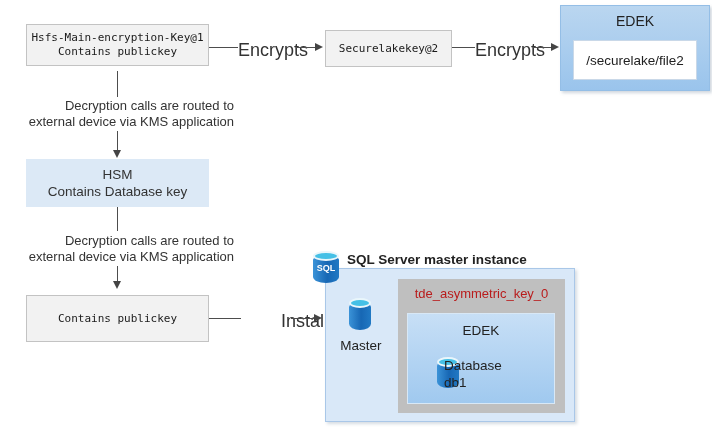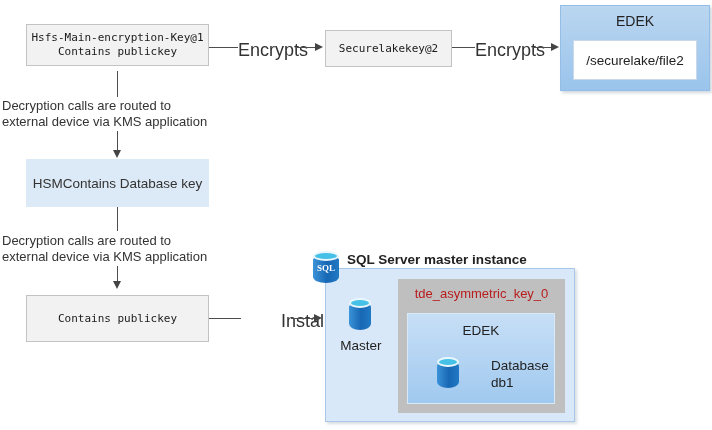--- a/index.html
+++ b/index.html
@@ -18,21 +18,21 @@
     border:1px solid #C3C3C3;
     box-sizing:border-box;
     display:flex;flex-direction:column;justify-content:center;align-items:center;
     font-family:"DejaVu Sans Mono", monospace;
     font-size:11px;line-height:14px;color:#1a1a1a;
     text-align:center;
   }
   .hsm-box{
     position:absolute;
     background:#DCE9F6;
-    display:flex;flex-direction:row;justify-content:center;align-items:center;
+    display:flex;flex-direction:column;justify-content:center;align-items:center;
     font-size:13.5px;line-height:17px;color:#333;
     text-align:center;
   }
   .edek-file-box{
     position:absolute;
     background:linear-gradient(180deg,#BAD6F0 0%,#9AC4EC 100%);
     border:1px solid #94BEE6;
     box-shadow:2px 2px 3px rgba(120,140,160,0.35);
     box-sizing:border-box;
   }
@@ -60,30 +60,30 @@
   }
   .edek-inner-title{position:absolute;left:0;right:0;top:9px;text-align:center;font-size:13.5px;color:#222;}
   
   .hline{position:absolute;height:0;border-top:1px solid #4D4D4D;}
   .vline{position:absolute;width:0;border-left:1px solid #4D4D4D;}
   .arrow-right{position:absolute;width:0;height:0;
     border-top:4.5px solid transparent;border-bottom:4.5px solid transparent;border-left:8px solid #444;}
   .arrow-down{position:absolute;width:0;height:0;
     border-left:4.5px solid transparent;border-right:4.5px solid transparent;border-top:8px solid #444;}
   .edge-label{position:absolute;font-size:18px;color:#333;text-align:center;}
-  .kms-note{position:absolute;left:2px;width:232px;text-align:left;font-size:13px;line-height:15.5px;color:#333;}
+  .kms-note{position:absolute;left:2px;width:232px;text-align:right;font-size:13px;line-height:15.5px;color:#333;}
   
   .cyl{position:absolute;}
   .cyl-body{position:absolute;left:0;right:0;top:4px;bottom:0;
     background:linear-gradient(90deg,#3B93D8 0%,#1767B4 55%,#2179C4 100%);
     border-radius:50% 50% 50% 50% / 18% 18% 22% 22%;}
   .cyl-top{position:absolute;left:0;right:0;top:0;height:10px;
     background:#45C0E6;border:2px solid #E9F6FB;border-radius:50%;box-sizing:border-box;}
   .sql-text{position:absolute;left:0;right:0;top:12px;text-align:center;
-    color:#ffffff;font-weight:bold;font-size:9px;letter-spacing:0;font-family:Liberation Serif, serif;}
+    color:#ffffff;font-weight:bold;font-size:9px;letter-spacing:0;}
   .label-text{position:absolute;font-size:13.5px;color:#222;}
 </style>
 </head>
 <body>
 
 <div class="canvas">
 
   <div class="key-box" style="left:26px;top:24px;width:183px;height:42px;">
     <span>Hsfs-Main-encryption-Key@1</span>
     <span>Contains publickey</span>
@@ -160,18 +160,18 @@
   </div>
 
   <div class="edek-inner-box">
     <div class="edek-inner-title">EDEK</div>
   </div>
 
   <div class="cyl" style="left:437px;top:357px;width:22px;height:31px;z-index:2;">
     <div class="cyl-body"></div>
     <div class="cyl-top"></div>
   </div>
-  <div class="label-text" style="left:491px;top:358px;line-height:16.5px;z-index:2;">
+  <div class="label-text" style="left:444px;top:358px;line-height:16.5px;z-index:2;">
     <span style="display:block;">Database</span>
     <span style="display:block;">db1</span>
   </div>
 
 </div>
 
 </body></html>

